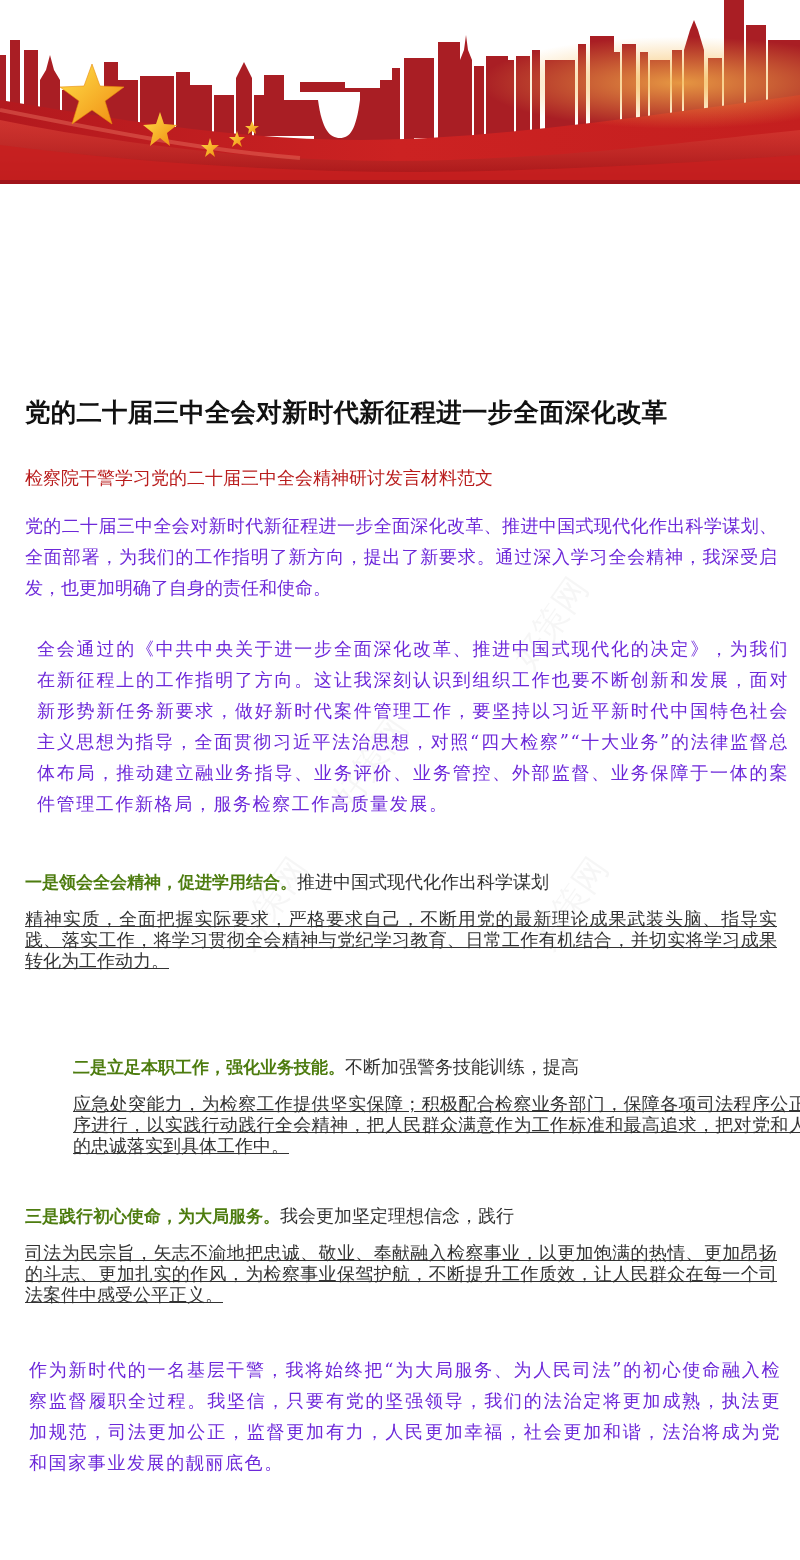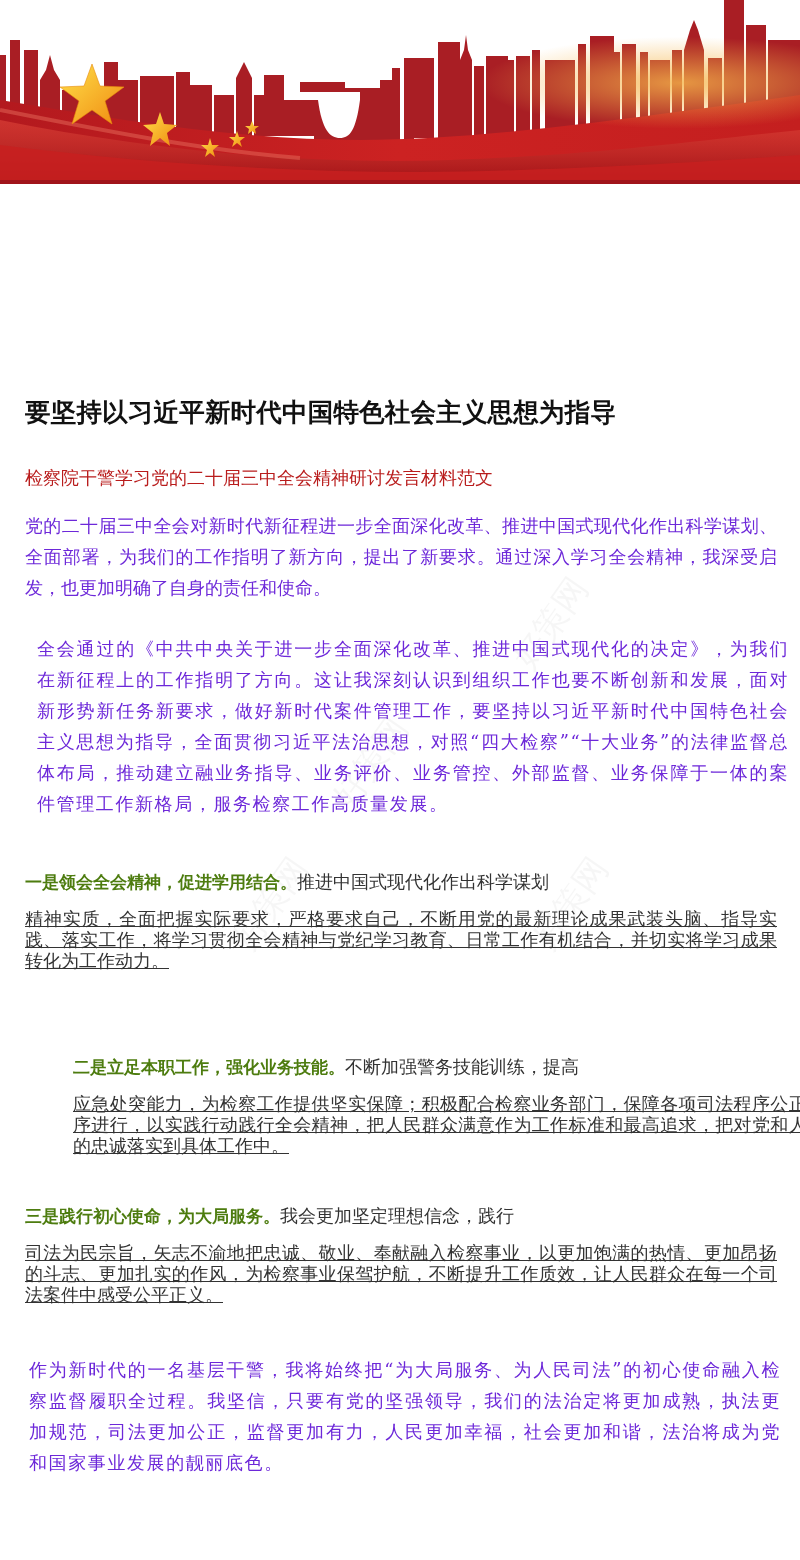--- a/index.html
+++ b/index.html
@@ -106,21 +106,21 @@
     </g>
   </svg>
 </div>
 
 <div class="watermark" style="left:220px; top:880px;">好策网</div>
 <div class="watermark" style="left:500px; top:600px;">好策网</div>
 <div class="watermark" style="left:520px; top:880px;">好策网</div>
 <div class="watermark" style="left:320px; top:740px;">好策网</div>
 
 <div class="doc">
-  <h1 class="title" style="margin:0">要坚持以习近平新时代中国特色社会主义思想为指导</h1>
+  <h1 class="title" style="margin:0">党的二十届三中全会对新时代新征程进一步全面深化改革</h1>
   <div class="subtitle">检察院干警学习党的二十届三中全会精神研讨发言材料范文</div>
 
   <p class="para" style="top:510px; margin:0;">党的二十届三中全会对新时代新征程进一步全面深化改革、推进中国式现代化作出科学谋划、全面部署，为我们的工作指明了新方向，提出了新要求。通过深入学习全会精神，我深受启发，也更加明确了自身的责任和使命。</p>
 
   <p class="para spaced" style="top:621px; margin:12px;">全会通过的《中共中央关于进一步全面深化改革、推进中国式现代化的决定》，为我们在新征程上的工作指明了方向。这让我深刻认识到组织工作也要不断创新和发展，面对新形势新任务新要求，做好新时代案件管理工作，要坚持以习近平新时代中国特色社会主义思想为指导，全面贯彻习近平法治思想，对照“四大检察”“十大业务”的法律监督总体布局，推动建立融业务指导、业务评价、业务管控、外部监督、业务保障于一体的案件管理工作新格局，服务检察工作高质量发展。</p>
 
   <div class="section" style="top:862px;">
     <div class="first">
       <span class="lead">一是领会全会精神，促进学用结合。</span><span>推进中国式现代化作出科学谋划</span>
     </div>

